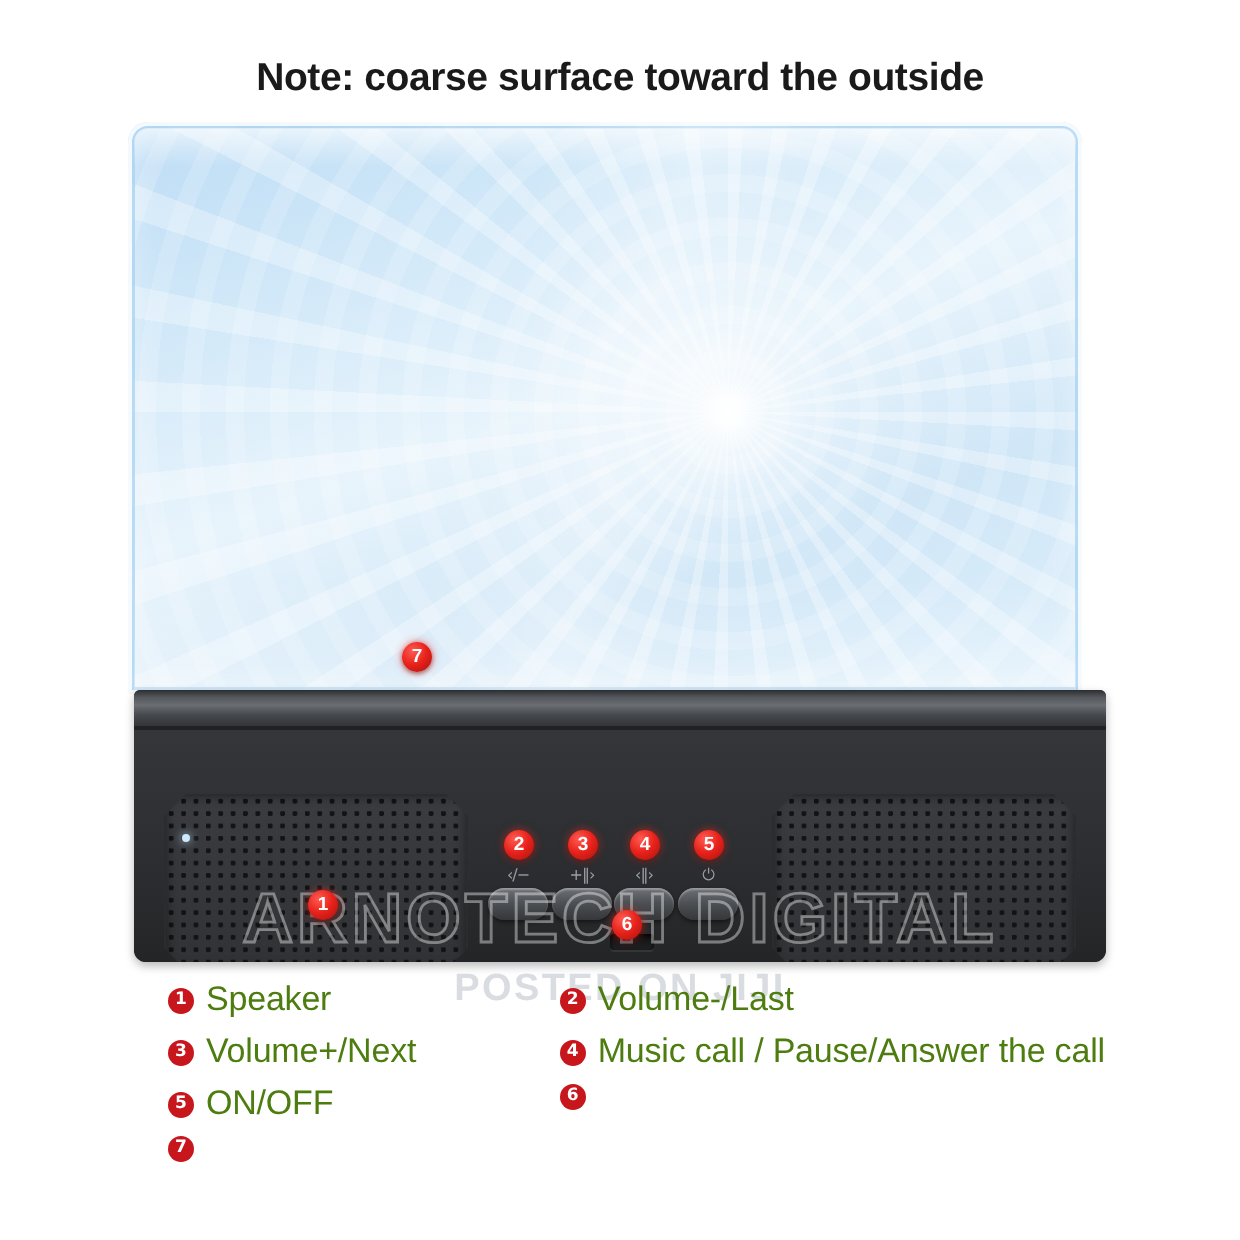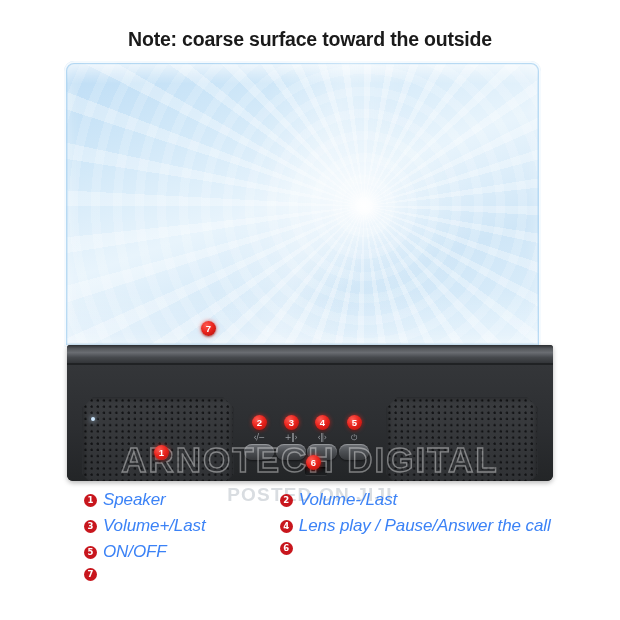--- a/index.html
+++ b/index.html
@@ -272,24 +272,23 @@
     color: #ffffff;
     font-size: 8.5px;
     font-weight: bold;
     line-height: 13px;
     text-align: center;
     margin-right: 6px;
     font-family: "DejaVu Sans", sans-serif;
   }
   .legend-text {
     font-size: 17px;
-    color: #3b82f6;
+    color: #4d7c0f;
     letter-spacing: -0.1px;
     white-space: nowrap;
-    font-style: italic;
   }
   .legend-spacer { visibility: hidden; }
 </style>
 </head>
 <body>
 
 <div id="note-title">Note: coarse surface toward the outside</div>
 
 <div id="lens-panel"></div>
 
@@ -338,25 +337,25 @@
     </div>
     <div class="legend-col right">
       <span class="legend-bullet">2</span>
       <span class="legend-text">Volume-/Last</span>
     </div>
   </div>
 
   <div class="legend-row">
     <div class="legend-col left">
       <span class="legend-bullet">3</span>
-      <span class="legend-text">Volume+/Last</span>
+      <span class="legend-text">Volume+/Next</span>
     </div>
     <div class="legend-col right">
       <span class="legend-bullet">4</span>
-      <span class="legend-text">Lens play / Pause/Answer the call</span>
+      <span class="legend-text">Music call / Pause/Answer the call</span>
     </div>
   </div>
 
   <div class="legend-row">
     <div class="legend-col left">
       <span class="legend-bullet">5</span>
       <span class="legend-text">ON/OFF</span>
     </div>
     <div class="legend-col right">
       <span class="legend-bullet">6</span>

